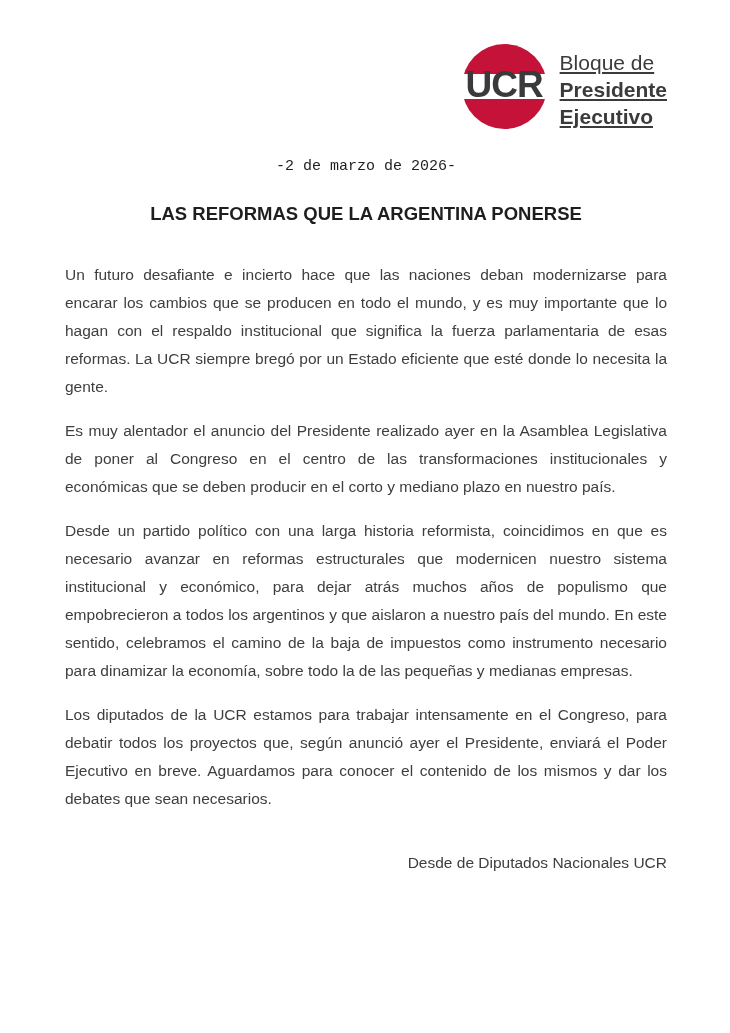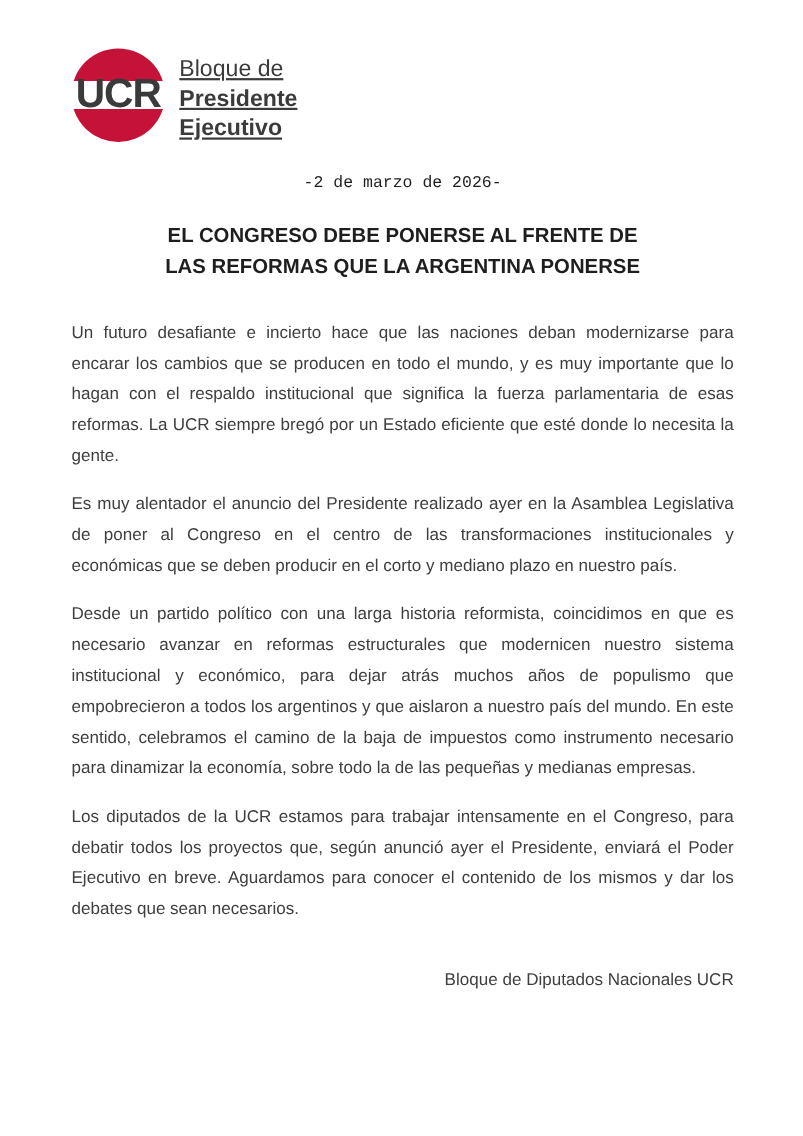--- a/index.html
+++ b/index.html
@@ -13,21 +13,21 @@
     height: 1033px;
     background: #ffffff;
     box-sizing: border-box;
     padding: 44px 63px 0 65px;
     font-family: "Liberation Sans", sans-serif;
     overflow: hidden;
   }
   
   .header {
     display: flex;
-    justify-content: flex-start;
+    justify-content: flex-end;
     align-items: flex-start;
   }
   .logo {
     display: flex;
     align-items: flex-start;
   }
   .logo-mark {
     position: relative;
     width: 85px;
     height: 85px;
@@ -117,26 +117,25 @@
         <div class="light">Bloque de</div>
         <div class="bold">Presidente</div>
         <div class="bold">Ejecutivo</div>
       </div>
     </div>
   </div>
 
   <div class="date-line">-2 de marzo de 2026-</div>
 
   <h1 class="doc-title">
-    <span style="display:block">EL CONGRESO DEBE PONERSE AL FRENTE DE</span>
     <span style="display:block">LAS REFORMAS QUE LA ARGENTINA PONERSE</span>
   </h1>
 
   <div class="body-text">
     <p>Un futuro desafiante e incierto hace que las naciones deban modernizarse para encarar los cambios que se producen en todo el mundo, y es muy importante que lo hagan con el respaldo institucional que significa la fuerza parlamentaria de esas reformas. La UCR siempre bregó por un Estado eficiente que esté donde lo necesita la gente.</p>
     <p>Es muy alentador el anuncio del Presidente realizado ayer en la Asamblea Legislativa de poner al Congreso en el centro de las transformaciones institucionales y económicas que se deben producir en el corto y mediano plazo en nuestro país.</p>
     <p>Desde un partido político con una larga historia reformista, coincidimos en que es necesario avanzar en reformas estructurales que modernicen nuestro sistema institucional y económico, para dejar atrás muchos años de populismo que empobrecieron a todos los argentinos y que aislaron a nuestro país del mundo. En este sentido, celebramos el camino de la baja de impuestos como instrumento necesario para dinamizar la economía, sobre todo la de las pequeñas y medianas empresas.</p>
     <p>Los diputados de la UCR estamos para trabajar intensamente en el Congreso, para debatir todos los proyectos que, según anunció ayer el Presidente, enviará el Poder Ejecutivo en breve. Aguardamos para conocer el contenido de los mismos y dar los debates que sean necesarios.</p>
   </div>
 
-  <div class="signature">Bloque de Diputados Nacionales UCR</div>
+  <div class="signature">Desde de Diputados Nacionales UCR</div>
 
 </div>
 
 </body></html>

